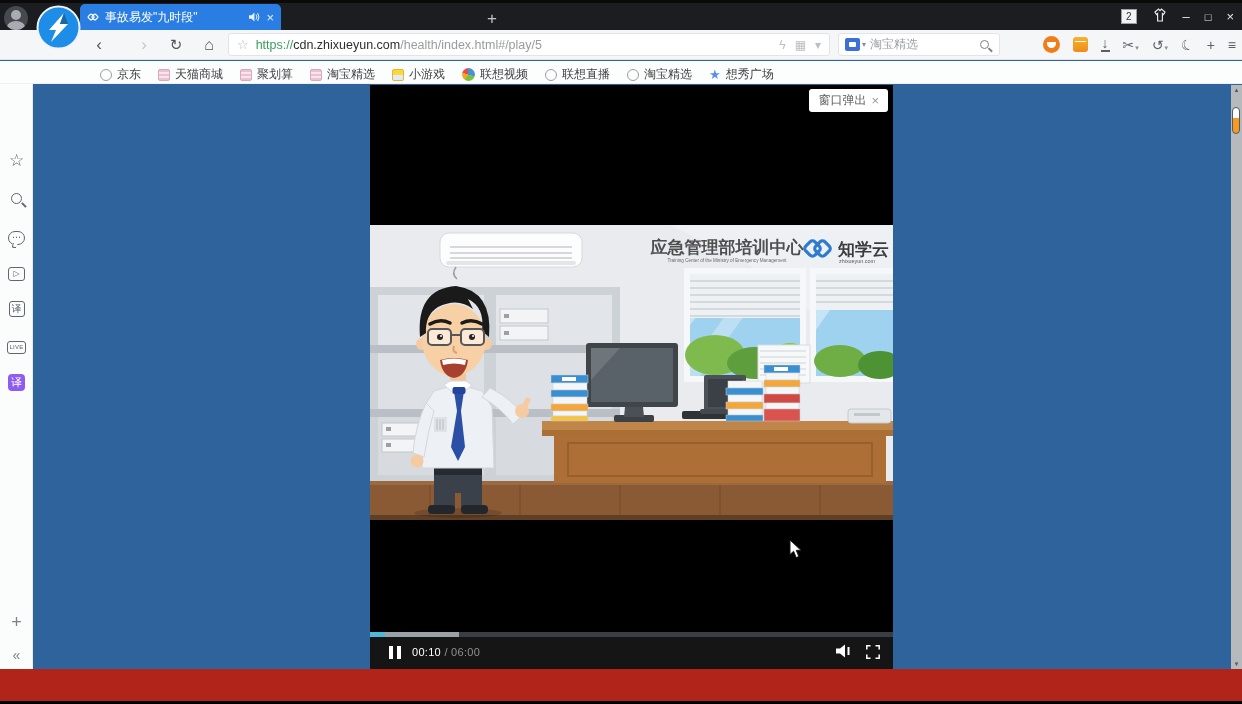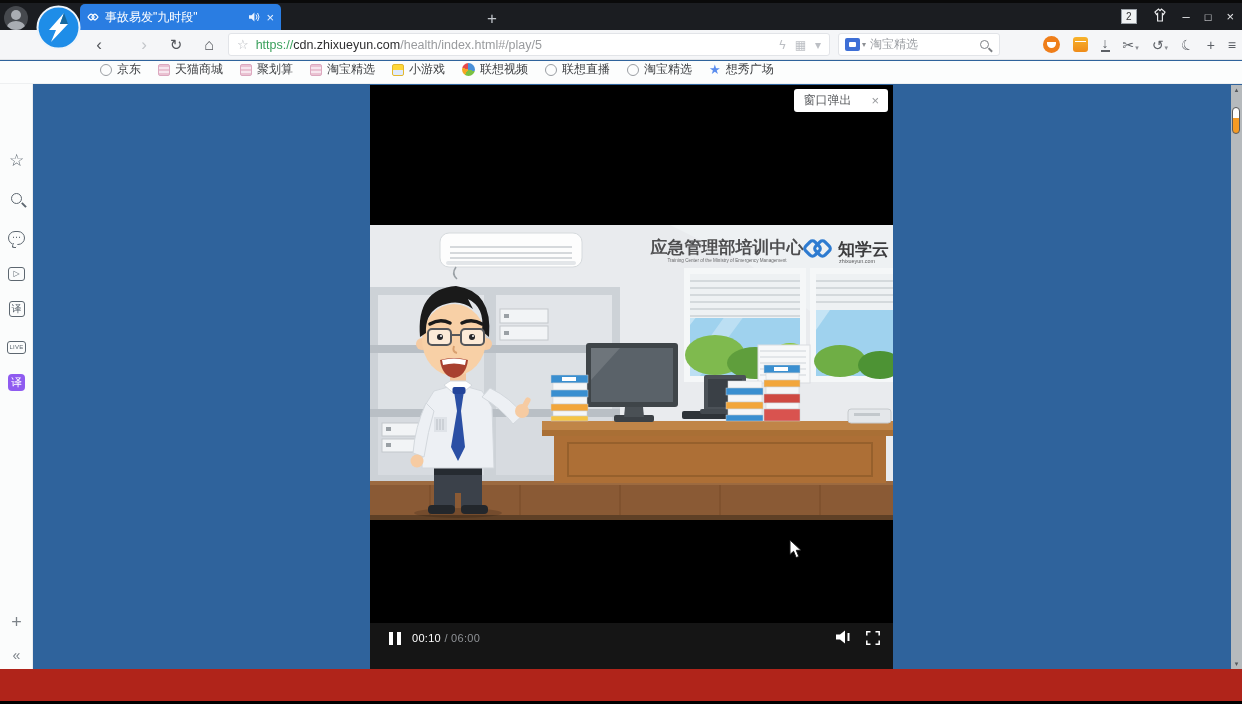--- a/index.html
+++ b/index.html
@@ -52,21 +52,21 @@
   .ic-monkey{width:17px;height:17px;border-radius:50%;background:#ef7e1a;position:relative;}
   .ic-monkey::after{content:"";position:absolute;left:4px;top:6px;width:9px;height:6px;border-radius:0 0 8px 8px;background:#fff;}
   .ic-bag{width:15px;height:15px;border-radius:3px;background:linear-gradient(#f7b32b,#ef8c1a);position:relative;}
   .ic-bag::after{content:"";position:absolute;left:2px;top:4px;width:11px;height:1px;background:#fff;}
   .ic-down{border-bottom:2px solid #5c6066;line-height:13px;padding:0 1px;font-size:14px;}
   .tiny-caret{font-size:7px;color:#8b8e93;line-height:10px;}
   .ic-moon{display:inline-block;transform:rotate(-18deg);}
 
   
   .bookmarks{position:absolute;top:61px;left:0;right:0;height:23px;background:#fcfdfd;border-bottom:1px solid #eef0f1;
-             display:flex;align-items:flex-start;gap:17px;padding-left:100px;font-size:12px;color:#3f4144;}
+             display:flex;align-items:flex-end;gap:17px;padding-left:100px;font-size:12px;color:#3f4144;}
   .bm{display:flex;align-items:center;gap:5px;}
   .bm-circle{width:12px;height:12px;border:1.2px solid #9a9ea3;border-radius:50%;}
   .bm-pink{width:12px;height:12px;border-radius:2px;background:repeating-linear-gradient(0deg,#eac2d2 0 2px,#f7e6ee 2px 4px);border:1px solid #dca8bf;}
   .bm-game{width:12px;height:12px;border-radius:2px;background:linear-gradient(#ffd738 55%,#dfeafc 55%);border:1px solid #e3b82e;}
   .bm-video{width:13px;height:13px;border-radius:50%;background:conic-gradient(#4a90d9 0 30%,#7ac143 30% 60%,#f5a623 60% 80%,#e54b4b 80% 100%);}
   .bm-star{color:#5b8dee;font-size:13px;line-height:12px;}
 
   
   .sidebar{position:absolute;left:0;top:84px;width:33px;bottom:35px;background:#fbfcfc;border-right:1px solid #ececee;}
   .sb-ic{position:absolute;left:0;width:33px;text-align:center;color:#5d6770;}
@@ -92,27 +92,27 @@
   .volosd{position:absolute;left:40px;top:53px;width:53px;height:110px;background:rgba(9,10,12,.97);z-index:60;border-radius:2px;}
   .vtrack{position:absolute;left:23px;top:7px;width:7px;}
   .vseg-handle{height:26px;background:#77787b;}
   .vseg-white{height:10px;background:#fafafa;}
   .vseg-fill{height:38px;background:#2f6fd8;}
   .vlabel{position:absolute;top:85px;left:0;width:100%;text-align:center;color:#fff;font-size:12px;}
 
   
   .player{position:absolute;left:370px;top:85px;width:523px;height:583px;background:#000;}
   .popup{position:absolute;top:4px;right:5px;height:23px;background:#fff;border-radius:3px;
-         display:flex;align-items:center;gap:20px;padding:8px 9px;font-size:12px;color:#595b5e;box-shadow:0 1px 2px rgba(0,0,0,.35);}
+         display:flex;align-items:center;gap:5px;padding:8px 9px;font-size:12px;color:#595b5e;box-shadow:0 1px 2px rgba(0,0,0,.35);}
   .popup .p-close{color:#97999c;font-size:13px;}
   .scene{position:absolute;left:0;top:140px;width:523px;height:295px;}
   .progress{position:absolute;left:0;top:547px;width:523px;height:5px;background:#3a3e43;}
   .prog-buffer{position:absolute;left:0;top:0;height:100%;background:#9ba1a8;}
   .prog-played{position:absolute;left:0;top:0;height:100%;background:#4db8d8;}
-  .controls{position:absolute;left:0;top:538px;width:523px;height:47px;background:#151515;}
+  .controls{position:absolute;left:0;top:552px;width:523px;height:47px;background:#151515;}
   .pausebtn{position:absolute;left:19px;top:9px;width:12px;height:13px;display:flex;justify-content:space-between;}
   .pausebtn span{width:4px;height:13px;background:#fff;}
   .timetxt{position:absolute;left:42px;top:9px;font-size:11px;color:#fff;letter-spacing:.3px;}
   .timetxt .t-rest{color:#8f9296;}
   .volbtn{position:absolute;right:40px;top:7px;}
   .fsbtn{position:absolute;right:13px;top:8px;}
 
   
   .scrollbar{position:absolute;right:0;top:85px;width:11px;height:584px;background:#b6babd;}
   .sc-up{position:absolute;top:0;left:0;width:11px;text-align:center;font-size:7px;color:#55585c;line-height:10px;}

